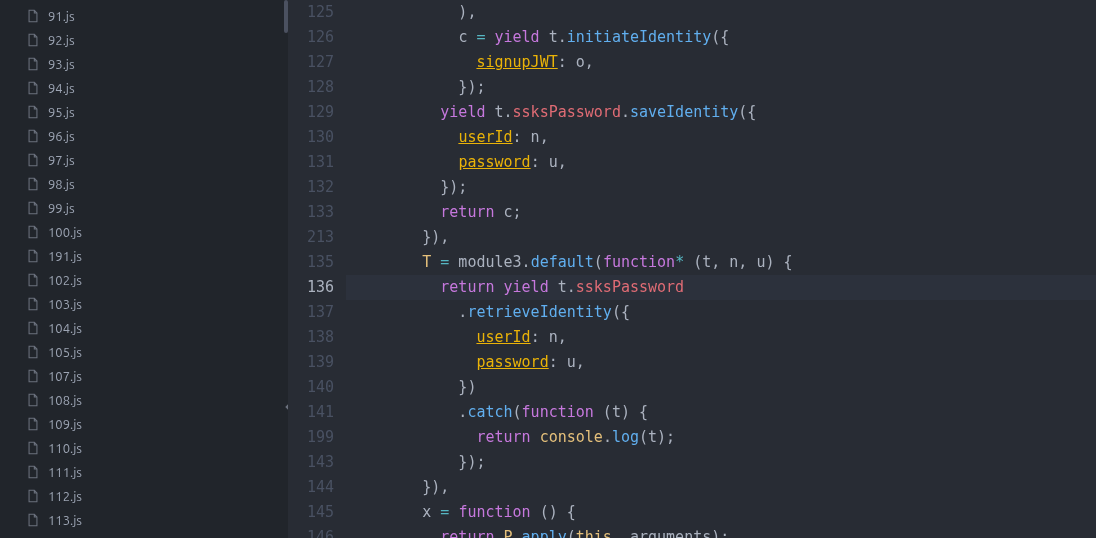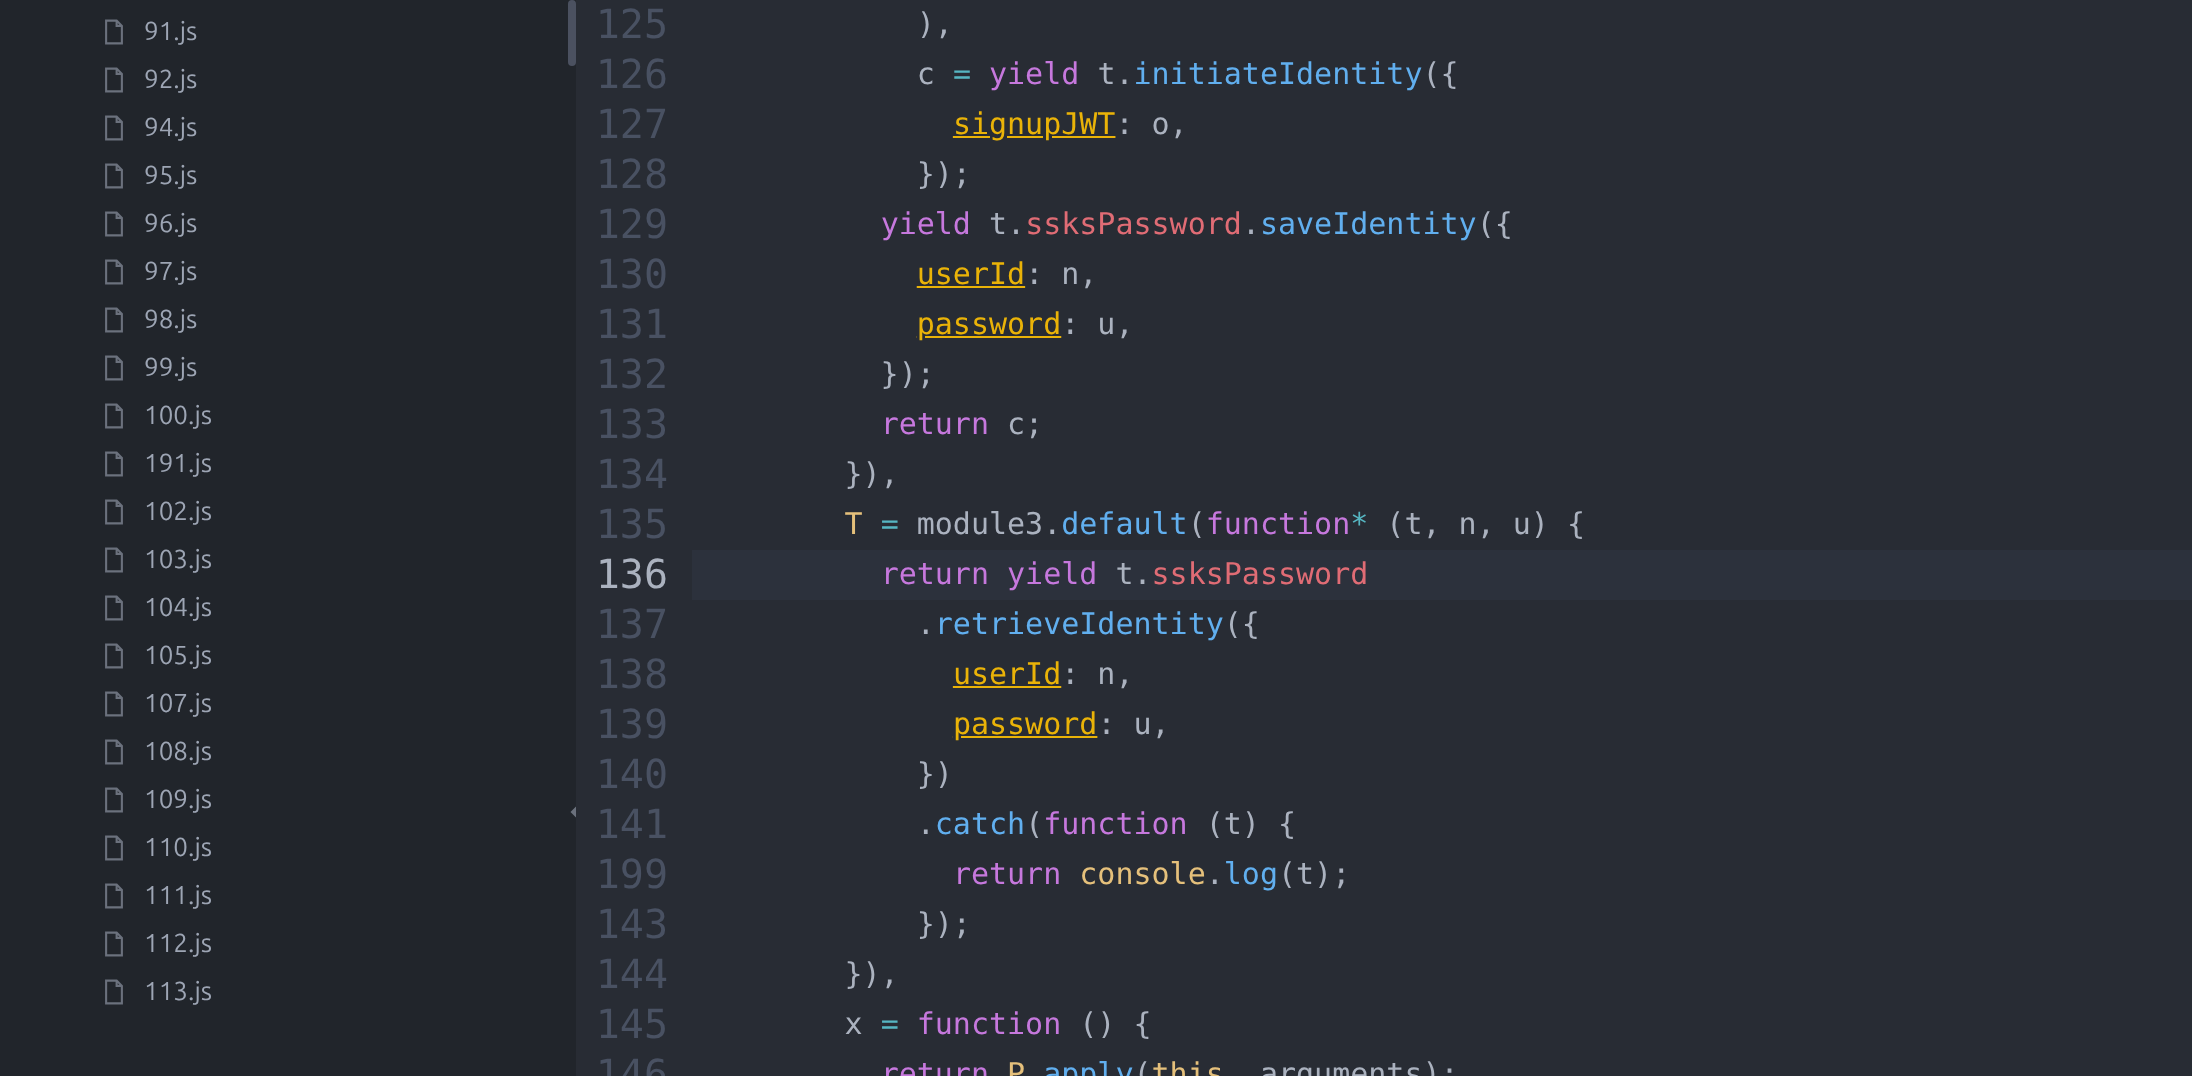--- a/index.html
+++ b/index.html
@@ -18,21 +18,21 @@
     overflow: hidden;
     position: relative;
   }
   .tree {
     padding-top: 4px;
   }
   .tree-item {
     display: flex;
     align-items: center;
     height: 24px;
-    padding-left: 50px;
+    padding-left: 26px;
     color: #9da5b4;
     font-size: 13px;
     font-family: -apple-system, "Segoe UI", Ubuntu, sans-serif;
     cursor: pointer;
   }
   .file-icon {
     width: 14px; height: 14px;
     margin-right: 8px;
     flex-shrink: 0;
   }
@@ -72,21 +72,21 @@
     flex: 1;
     white-space: pre;
     padding-left: 4px;
     position: relative;
   }
   .line {
     height: 25px;
     line-height: 25px;
     font-size: 15px;
   }
-  .gutter .line { padding-right: 12px; height: 25px; line-height: 25px; font-size: 20px;}
+  .gutter .line { padding-right: 12px; height: 25px; line-height: 25px; font-size: 15px;}
   .gutter .line.cur { color: #abb2bf; }
   .current-line-bg {
     position:absolute;
     left:0; right:0;
     height:25px;
     background:#2c313c;
     z-index:0;
   }
   .code .line { position: relative; z-index:1; }
   
@@ -123,20 +123,28 @@
             </svg>
           </span>
           <span>92.js</span>
         </div>
         <div class="tree-item">
           <span class="file-icon">
             <svg viewBox="0 0 16 16">
               <path fill="none" stroke="#6b717d" stroke-width="1.2" d="M3.5 1.5 h6 l3 3 v10 h-9 z M9.5 1.5 v3 h3"></path>
             </svg>
           </span>
+          <span>93.js</span>
+        </div>
+        <div class="tree-item">
+          <span class="file-icon">
+            <svg viewBox="0 0 16 16">
+              <path fill="none" stroke="#6b717d" stroke-width="1.2" d="M3.5 1.5 h6 l3 3 v10 h-9 z M9.5 1.5 v3 h3"></path>
+            </svg>
+          </span>
           <span>94.js</span>
         </div>
         <div class="tree-item">
           <span class="file-icon">
             <svg viewBox="0 0 16 16">
               <path fill="none" stroke="#6b717d" stroke-width="1.2" d="M3.5 1.5 h6 l3 3 v10 h-9 z M9.5 1.5 v3 h3"></path>
             </svg>
           </span>
           <span>95.js</span>
         </div>
@@ -290,21 +298,21 @@
     <div class="gutter" id="gutter">
         <div class="line">125</div>
         <div class="line">126</div>
         <div class="line">127</div>
         <div class="line">128</div>
         <div class="line">129</div>
         <div class="line">130</div>
         <div class="line">131</div>
         <div class="line">132</div>
         <div class="line">133</div>
-        <div class="line">134</div>
+        <div class="line">213</div>
         <div class="line">135</div>
         <div class="line cur">136</div>
         <div class="line">137</div>
         <div class="line">138</div>
         <div class="line">139</div>
         <div class="line">140</div>
         <div class="line">141</div>
         <div class="line">199</div>
         <div class="line">143</div>
         <div class="line">144</div>

